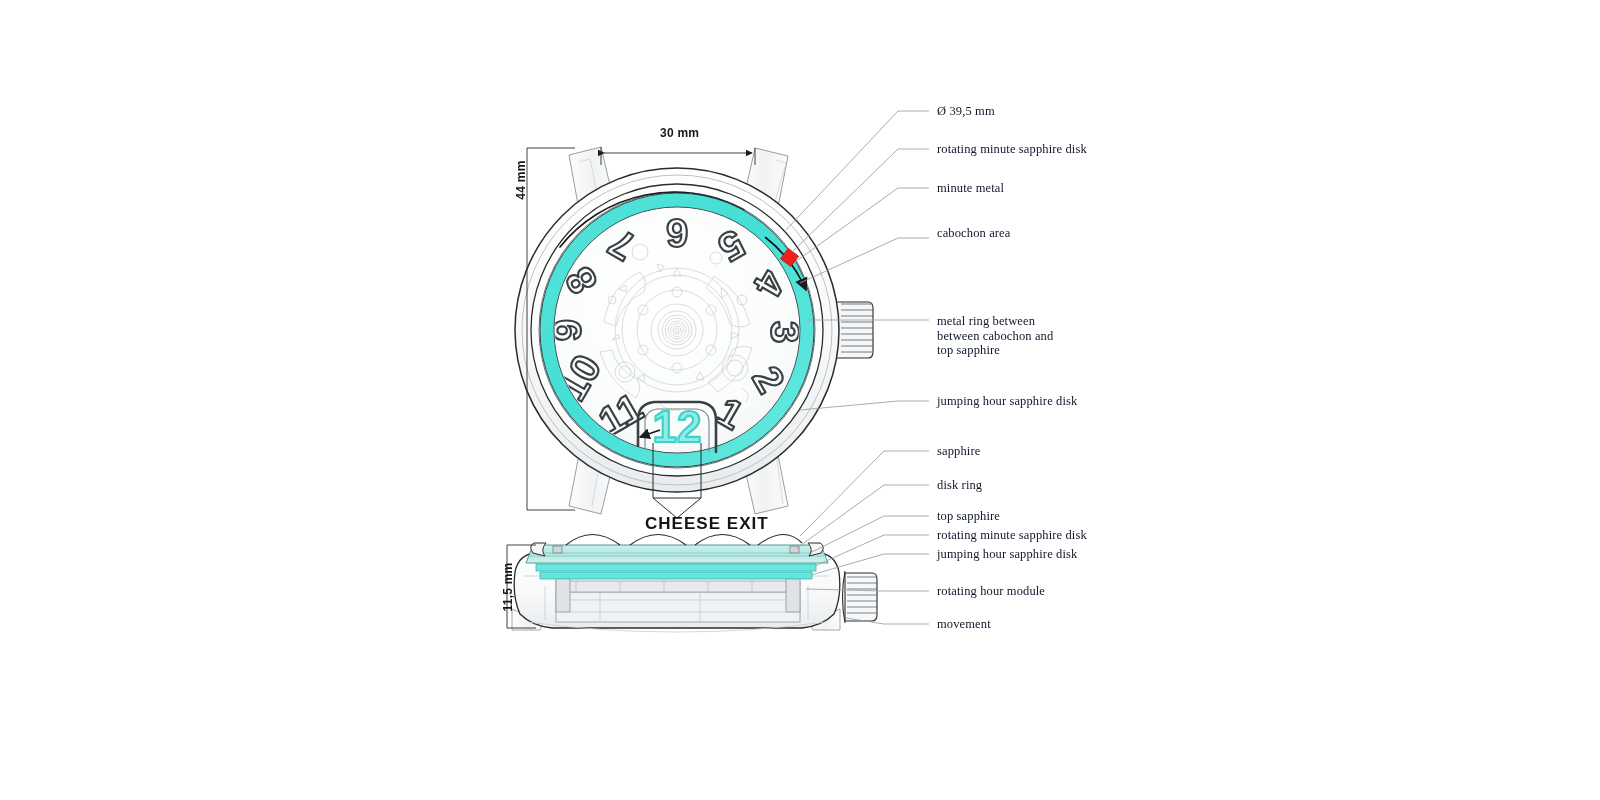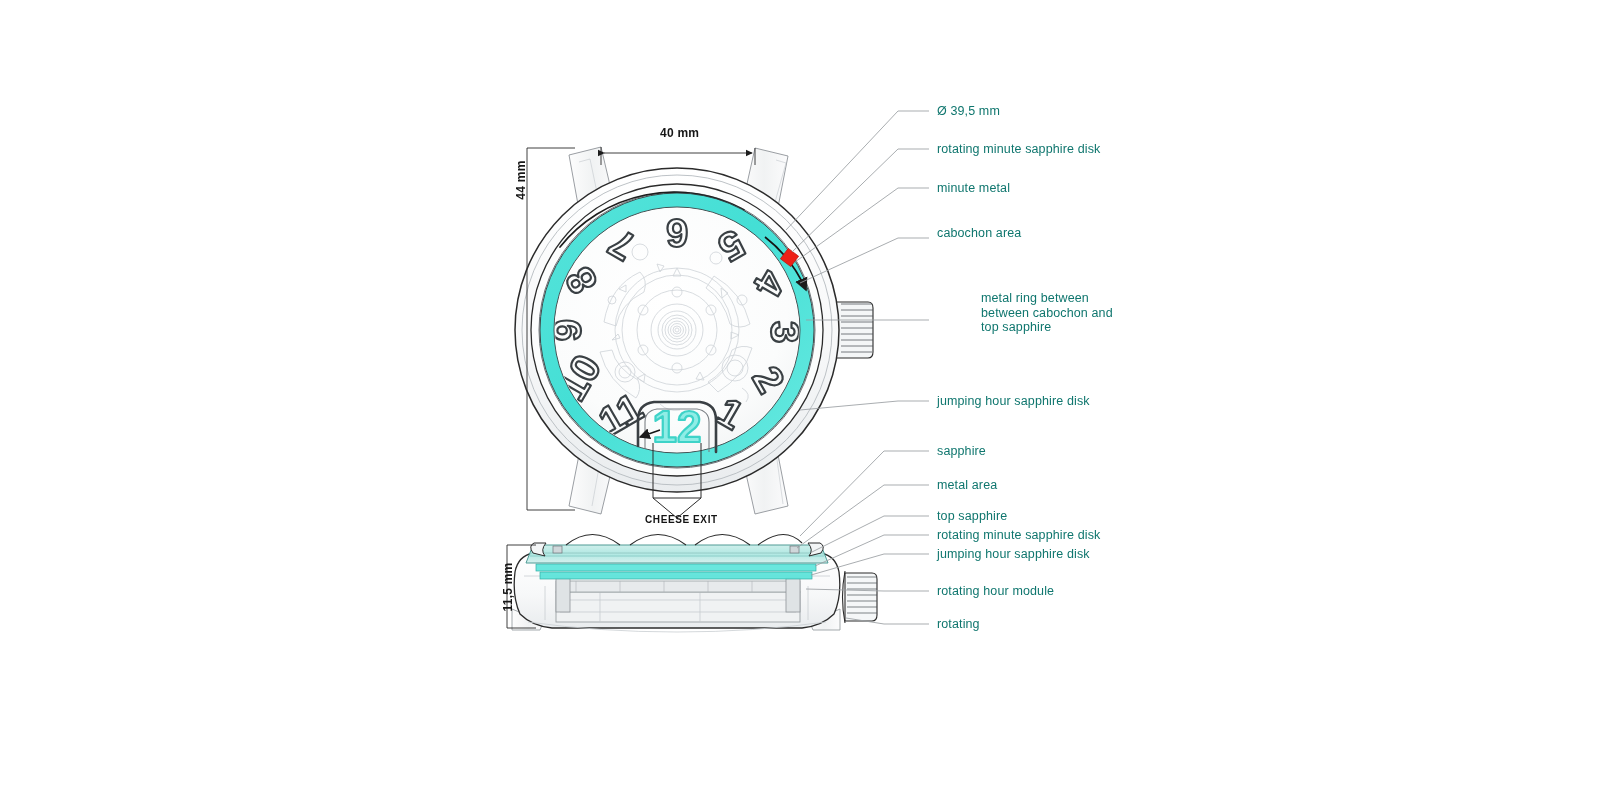--- a/index.html
+++ b/index.html
@@ -25,43 +25,43 @@
   svg.drawing {
     position: absolute;
     left: 0; top: 0;
     width: 1600px;
     height: 800px;
     display: block;
   }
   
   .label {
     position: absolute;
-    font-family: Liberation Sans, sans-serif;
+    font-family: Liberation Serif, serif;
     font-size: 12.5px;
     line-height: 14.5px;
-    color: #0f766e;
+    color: #0f172a;
     white-space: pre-line;
     letter-spacing: 0.01em;
   }
   .dim-label {
     position: absolute;
     font-family: "Liberation Sans", sans-serif;
     font-size: 12px;
     font-weight: bold;
     color: #171717;
     letter-spacing: 0.02em;
   }
   .dim-vert {
     transform-origin: 50% 50%;
     transform: rotate(-90deg);
   }
   .exit-label {
     position: absolute;
     font-family: "Liberation Sans", sans-serif;
-    font-size: 10px;
+    font-size: 17px;
     font-weight: bold;
     letter-spacing: 0.06em;
     color: #141414;
   }
 </style>
 </head>
 <body>
 
 <div id="stage">
 
@@ -375,36 +375,36 @@
     <path d="M929,451 L884,451 L800,536"></path>
     <path d="M929,485 L884,485 L797,548"></path>
     <path d="M929,516 L884,516 L812,552"></path>
     <path d="M929,535 L884,535 L815,566"></path>
     <path d="M929,554 L884,554 L811,575"></path>
     <path d="M929,591 L884,591 L806,589"></path>
     <path d="M929,624 L884,624 L846,618"></path>
   </g>
 </svg>
 
-<div class="dim-label" style="left:660px; top:126px;">40 mm</div>
+<div class="dim-label" style="left:660px; top:126px;">30 mm</div>
 <div class="dim-label dim-vert" style="left:500px; top:173px; width:42px; text-align:center;">44 mm</div>
 <div class="dim-label dim-vert" style="left:481px; top:580px; width:54px; text-align:center;">11,5 mm</div>
 
 <div class="exit-label" style="left:645px; top:514px;">CHEESE EXIT</div>
 
 <div class="label" style="left:937px; top:104px;">Ø 39,5 mm</div>
 <div class="label" style="left:937px; top:142px;">rotating minute sapphire disk</div>
 <div class="label" style="left:937px; top:181px;">minute metal</div>
 <div class="label" style="left:937px; top:226px;">cabochon area</div>
-<div class="label" style="left:937px; top:291px;margin-left:44px;">metal ring between
+<div class="label" style="left:937px; top:314px;">metal ring between
 between cabochon and
 top sapphire</div>
 <div class="label" style="left:937px; top:394px;">jumping hour sapphire disk</div>
 
 <div class="label" style="left:937px; top:444px;">sapphire</div>
-<div class="label" style="left:937px; top:478px;">metal area</div>
+<div class="label" style="left:937px; top:478px;">disk ring</div>
 <div class="label" style="left:937px; top:509px;">top sapphire</div>
 <div class="label" style="left:937px; top:528px;">rotating minute sapphire disk</div>
 <div class="label" style="left:937px; top:547px;">jumping hour sapphire disk</div>
 <div class="label" style="left:937px; top:584px;">rotating hour module</div>
-<div class="label" style="left:937px; top:617px;">rotating</div>
+<div class="label" style="left:937px; top:617px;">movement</div>
 
 </div>
 
 </body></html>

